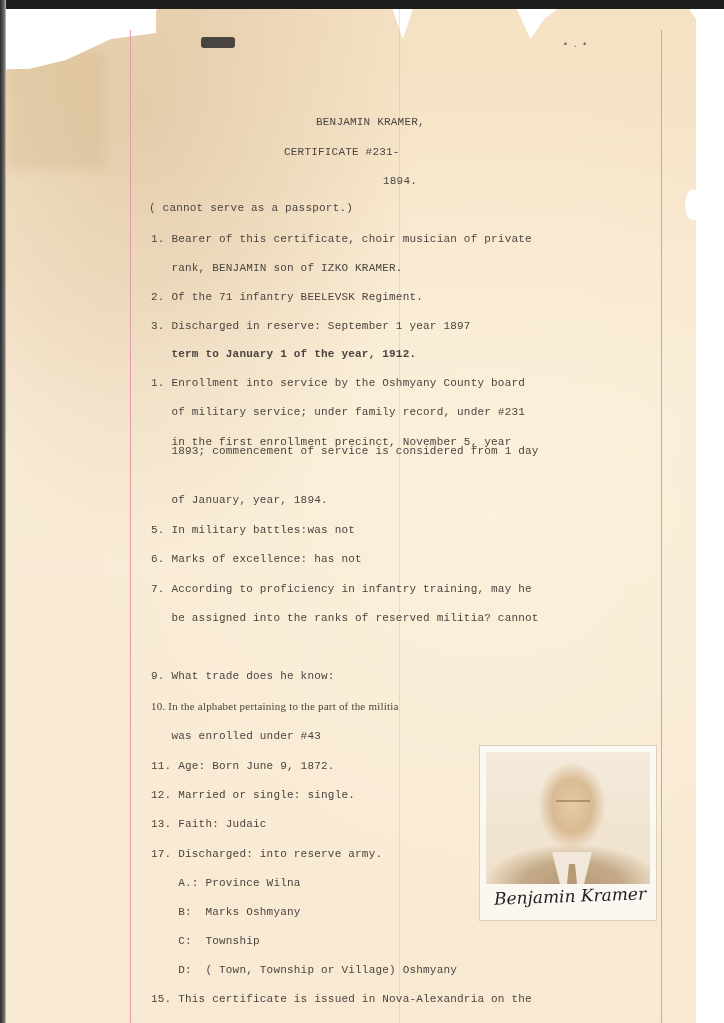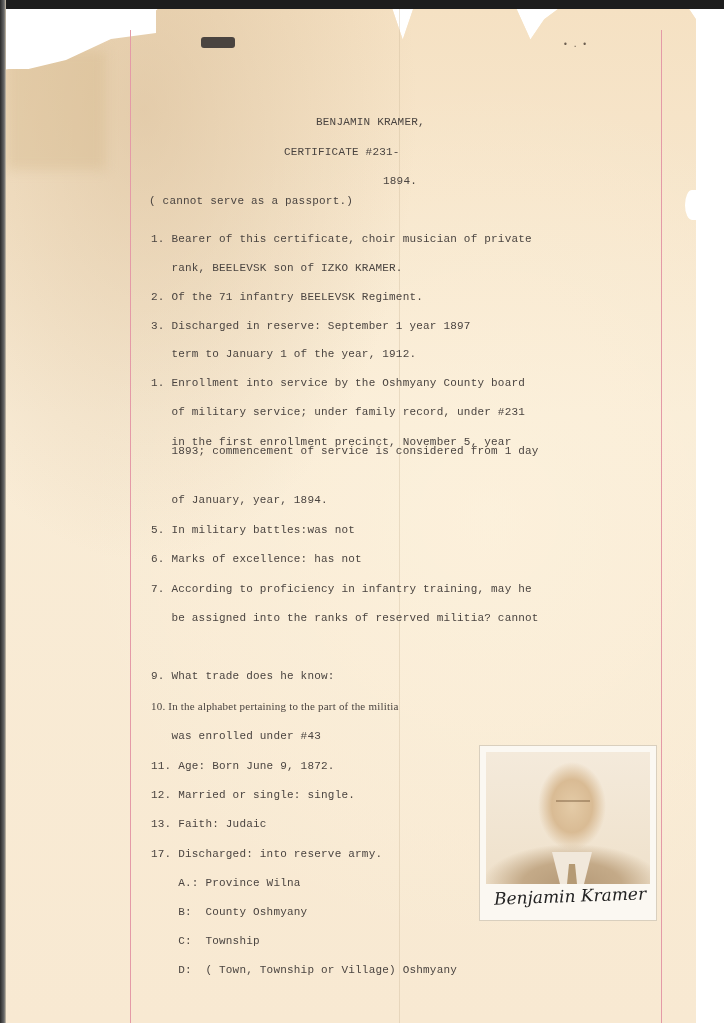--- a/index.html
+++ b/index.html
@@ -165,29 +165,29 @@
   <div class="margin-line margin-left"></div>
   <div class="margin-line margin-right"></div>
   <div class="fold-line"></div>
   <div class="right-tear"></div>
   <div class="tape-mark"></div>
   <div class="dots-mark">• . •</div>
 
   <div class="doc-text" style="left:316px; top:116px;">BENJAMIN KRAMER,</div>
   <div class="doc-text" style="left:284px; top:146px;">CERTIFICATE #231-</div>
   <div class="doc-text" style="left:383px; top:175px;">1894.</div>
-  <div class="doc-text" style="left:149px; top:195px;">( cannot serve as a passport.)</div>
+  <div class="doc-text" style="left:149px; top:202px;">( cannot serve as a passport.)</div>
 
   <div class="doc-text" style="left:151px; top:233px;">1. Bearer of this certificate, choir musician of private</div>
-  <div class="doc-text" style="left:151px; top:262px;">   rank, BEELEVSK son of IZKO KRAMER.</div>
+  <div class="doc-text" style="left:151px; top:262px;">   rank, BENJAMIN son of IZKO KRAMER.</div>
 
   <div class="doc-text" style="left:151px; top:291px;">2. Of the 71 infantry BEELEVSK Regiment.</div>
 
   <div class="doc-text" style="left:151px; top:320px;">3. Discharged in reserve: September 1 year 1897</div>
-  <div class="doc-text" style="left:151px; top:348px;">   term to January 1 of the year, 1912.</div>
+  <div class="doc-text" style="left:151px; top:348px;font-weight:bold;">   term to January 1 of the year, 1912.</div>
 
   <div class="doc-text" style="left:151px; top:377px;">1. Enrollment into service by the Oshmyany County board</div>
   <div class="doc-text" style="left:151px; top:406px;">   of military service; under family record, under #231</div>
   <div class="doc-text" style="left:151px; top:436px;">   in the first enrollment precinct, November 5, year</div>
   <div class="doc-text" style="left:151px; top:445px;">   1893; commencement of service is considered from 1 day</div>
   <div class="doc-text" style="left:151px; top:494px;">   of January, year, 1894.</div>
 
   <div class="doc-text" style="left:151px; top:524px;">5. In military battles:was not</div>
   <div class="doc-text" style="left:151px; top:553px;">6. Marks of excellence: has not</div>
 
@@ -197,23 +197,24 @@
   <div class="doc-text" style="left:151px; top:670px;">9. What trade does he know:</div>
 
   <div class="doc-text" style="left:151px; top:700px;font-family:Liberation Serif, serif;">10. In the alphabet pertaining to the part of the militia</div>
   <div class="doc-text" style="left:151px; top:730px;">   was enrolled under #43</div>
 
   <div class="doc-text" style="left:151px; top:760px;">11. Age: Born June 9, 1872.</div>
   <div class="doc-text" style="left:151px; top:789px;">12. Married or single: single.</div>
   <div class="doc-text" style="left:151px; top:818px;">13. Faith: Judaic</div>
   <div class="doc-text" style="left:151px; top:848px;">17. Discharged: into reserve army.</div>
   <div class="doc-text" style="left:151px; top:877px;">    A.: Province Wilna</div>
-  <div class="doc-text" style="left:151px; top:906px;">    B:  County Oshmyany</div>
+  <div class="doc-text" style="left:151px; top:906px;">    B:  Marks Oshmyany</div>
   <div class="doc-text" style="left:151px; top:935px;">    C:  Township</div>
   <div class="doc-text" style="left:151px; top:964px;">    D:  ( Town, Township or Village) Oshmyany</div>
+  <div class="doc-text" style="left:151px; top:993px;">15. This certificate is issued in Nova-Alexandria on the</div>
 
   <div class="photo">
     <div class="photo-portrait">
       <div class="eyes"></div>
       <div class="collar"></div>
       <div class="tie"></div>
     </div>
     <div class="signature">Benjamin Kramer</div>
   </div>
 </div>

